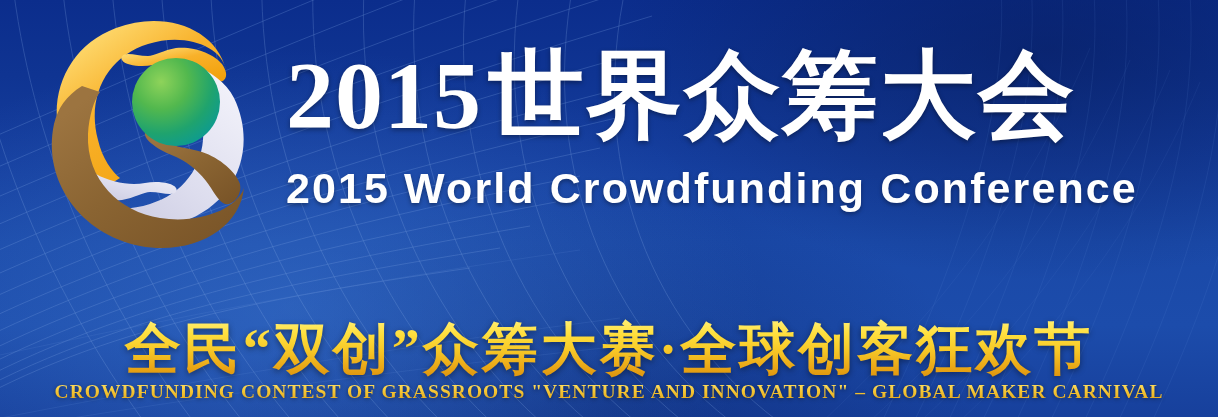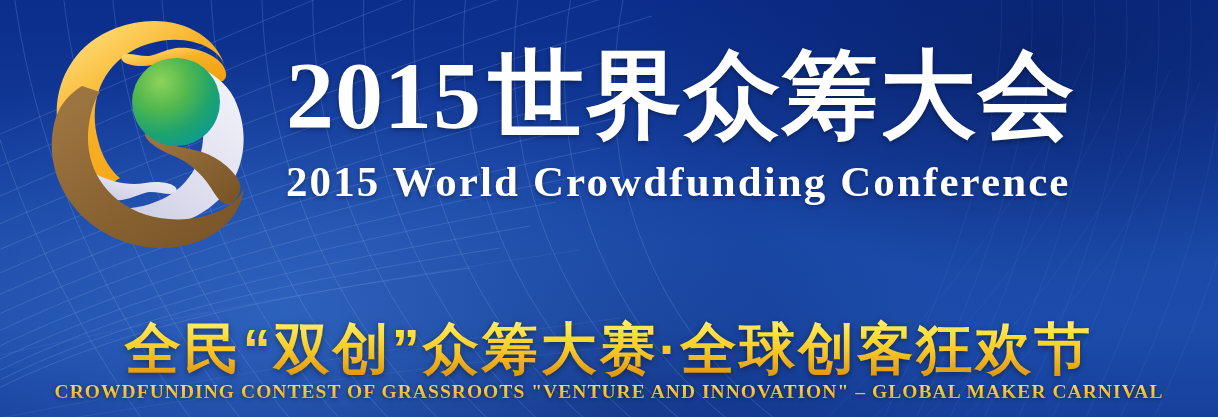--- a/index.html
+++ b/index.html
@@ -68,41 +68,41 @@
     letter-spacing: 2px;
     white-space: nowrap;
     text-shadow: 0 2px 5px rgba(0,0,0,0.38);
     font-family: "Liberation Serif", "DejaVu Serif", serif;
   }
   #title-cn .num {
     letter-spacing: 1px;
     padding-right: 6px;
   }
   #title-en {
-    margin-top: 8px;
+    margin-top: 14px;
     color: #ffffff;
     font-size: 43px;
     line-height: 52px;
     font-weight: 700;
     letter-spacing: 2.1px;
     white-space: nowrap;
     text-shadow: 0 2px 4px rgba(0,0,0,0.35);
-    font-family: Liberation Serif, serif;
+    font-family: Liberation Sans, sans-serif;
   }
 
   
   #slogan-block {
     position: absolute;
     left: 0;
     top: 318px;
     width: 1218px;
     text-align: center;
   }
   #slogan-cn {
-    font-family: Liberation Sans, sans-serif;
+    font-family: Liberation Serif, serif;
     font-size: 56px;
     line-height: 62px;
     font-weight: 700;
     letter-spacing: 3px;
     white-space: nowrap;
     background: linear-gradient(180deg,
         #fff07a 0%,
         #ffdf3d 26%,
         #f7c827 52%,
         #e9a616 80%,

